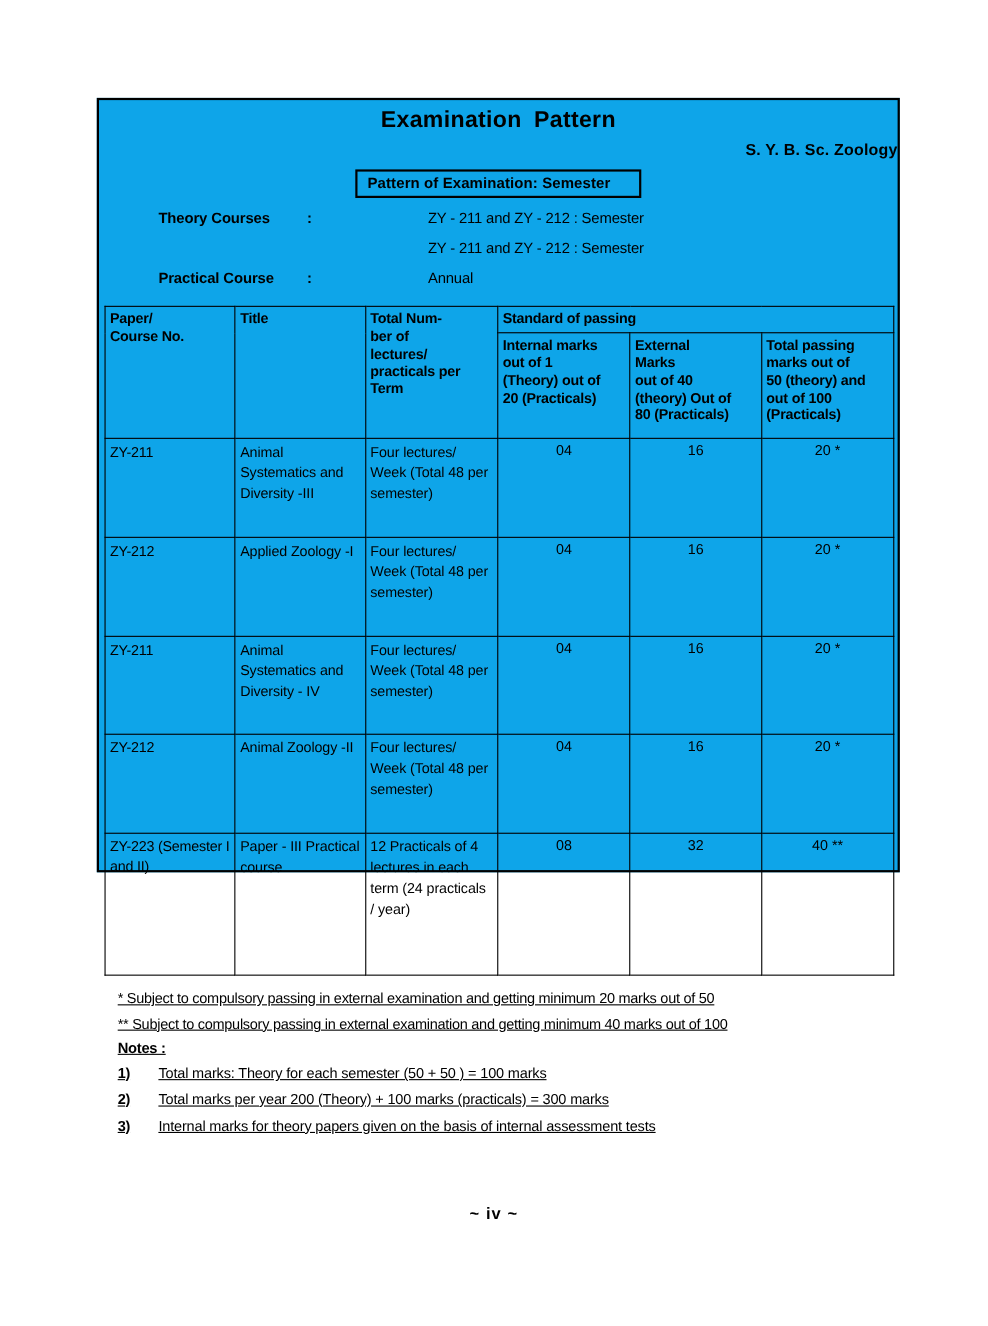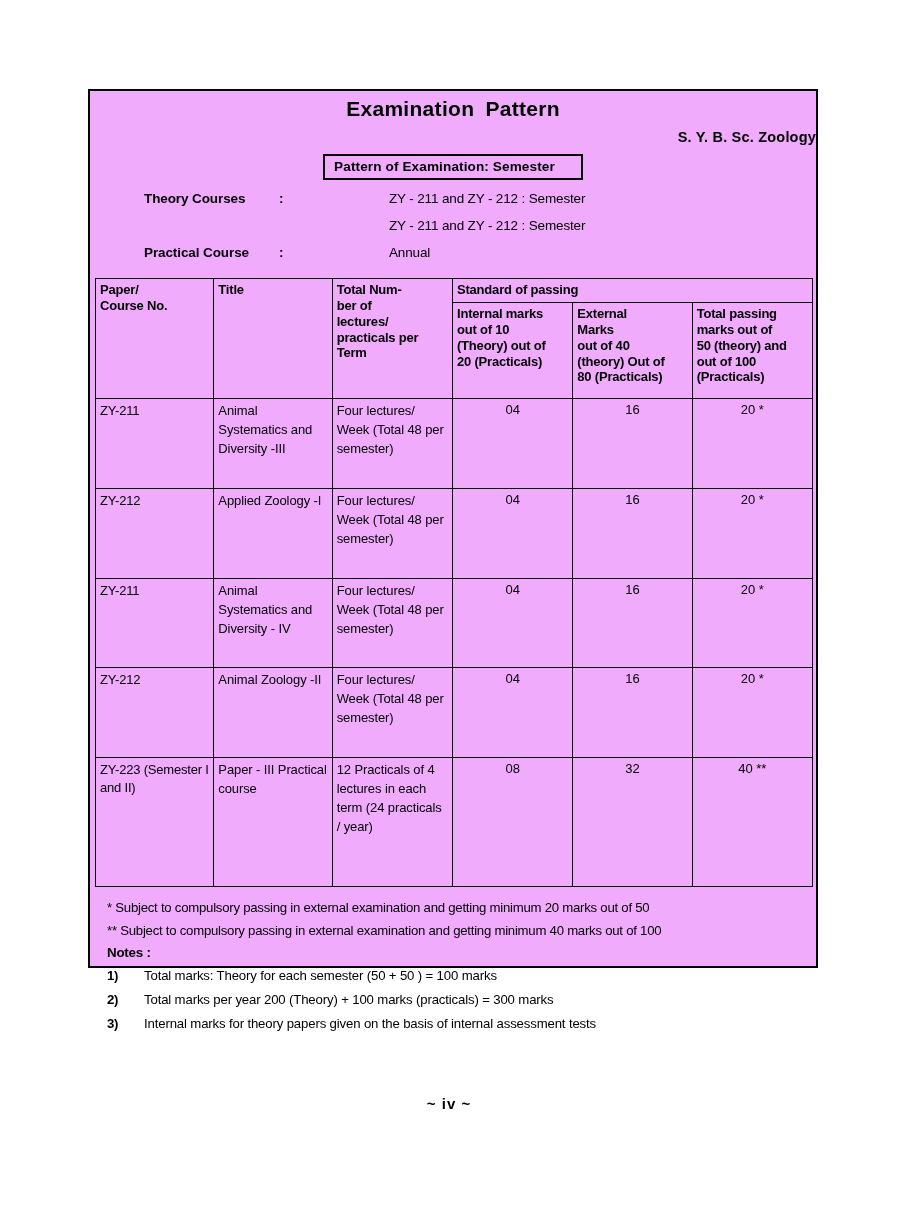--- a/index.html
+++ b/index.html
@@ -11,23 +11,23 @@
     width: 898px; height: 1205px;
     font-family: "Liberation Sans", sans-serif;
     color: #000000;
     position: relative;
     overflow: hidden;
   }
 
   .page {
     position: absolute;
     left: 88px; top: 89px;
-    width: 730px; height: 879px;
+    width: 730px; height: 704px;
     border: 2.5px solid #000;
-    background: #f0abfc;
+    background: #0ea5e9;
   }
 
   
   .doc-title {
     text-align: center;
     font-size: 21px;
     font-weight: bold;
     letter-spacing: 0.3px;
     margin-top: 6px;
     word-spacing: 5px;
@@ -134,20 +134,21 @@
 
   .r-th { height: 90px; }
   .r-th4 { height: 89px; }
   .r-last { height: 129px; }
 
   
   .footnotes {
     padding: 10px 6px 0 17px;
     font-size: 13.2px;
     letter-spacing: -0.25px;
+    text-decoration: underline;
   }
   .fn-line { line-height: 1.72; white-space: nowrap; }
   .notes-title {
     font-weight: bold;
     font-size: 13.4px;
     line-height: 1.55;
     margin-top: 1px;
   }
   .note-row {
     display: flex;
@@ -224,21 +225,21 @@
             <div>ber of</div>
             <div>lectures/</div>
             <div>practicals per</div>
             <div>Term</div>
           </th>
           <th class="hdr-span" colspan="3">Standard of passing</th>
         </tr>
         <tr>
           <th class="hdr-sub">
             <div>Internal marks</div>
-            <div>out of 10</div>
+            <div>out of 1</div>
             <div>(Theory) out of</div>
             <div>20 (Practicals)</div>
           </th>
           <th class="hdr-sub">
             <div>External</div>
             <div>Marks</div>
             <div>out of 40</div>
             <div>(theory) Out of</div>
             <div>80 (Practicals)</div>
           </th>

